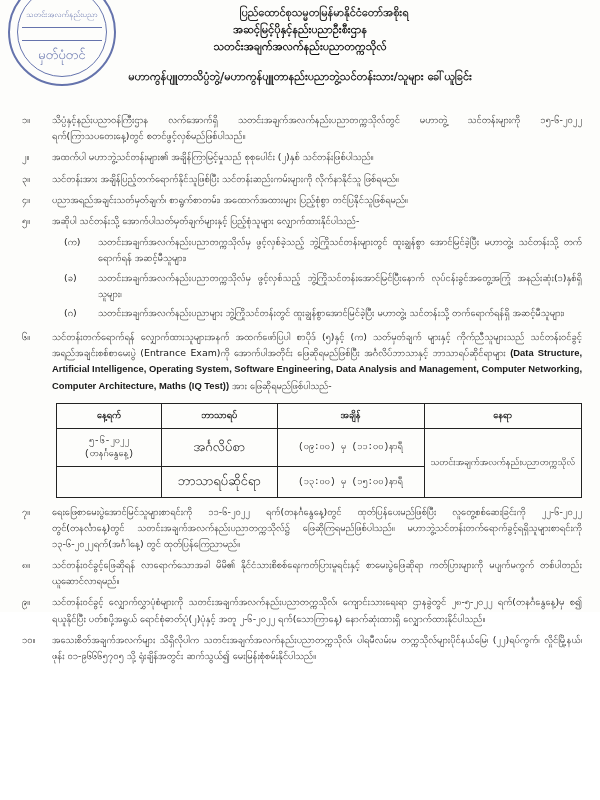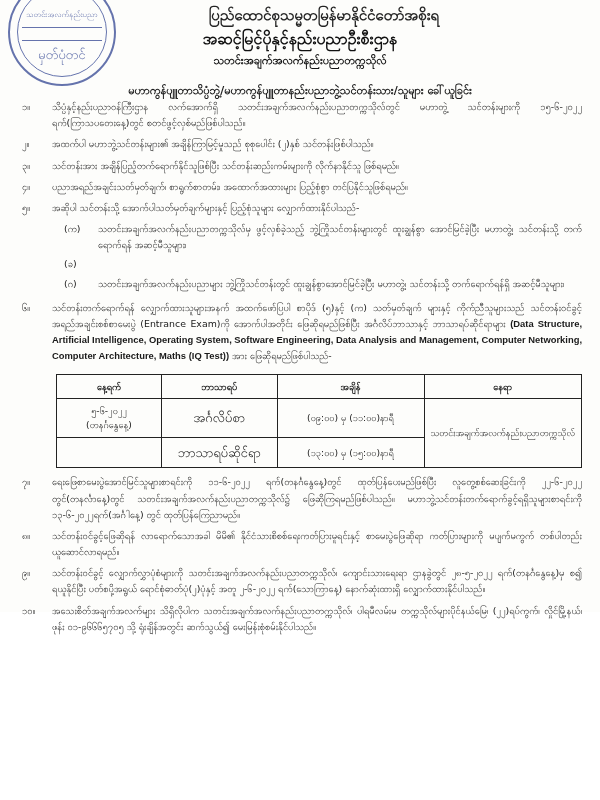--- a/index.html
+++ b/index.html
@@ -72,33 +72,33 @@
     padding-top: 4px;
     text-align: center;
   }
   .header .line {
     font-size: 10.5px;
     line-height: 1.55;
     font-weight: 600;
     color: #111;
   }
   .header .line1 {
-    font-size: 15px;
+    font-size: 11px;
     opacity: .92;
     padding-left: 48px;
   }
-  .header .line2 { font-size: 16px; }
+  .header .line2 { font-size: 11px; }
   .header .line3 { font-size: 11px; }
 
   .doc-title {
     text-align: center;
     font-size: 11px;
     font-weight: 700;
     margin-top: 14px;
-    margin-bottom: 0;
+    margin-bottom: 27px;
   }
 
   
   .body {
     padding: 0 18px 0 18px;
     box-sizing: border-box;
   }
   .clause {
     display: flex;
     align-items: flex-start;
@@ -148,20 +148,21 @@
     width: 100%;
     font-size: 9.2px;
   }
   table.schedule th,
   table.schedule td {
     border: 1px solid #222;
     padding: 5px 3px;
     text-align: center;
     vertical-align: middle;
     line-height: 1.5;
+    font-family: Liberation Mono, monospace;
   }
   table.schedule th { font-weight: 700; }
   .col-date { width: 20%; }
   .col-subject { width: 22%; }
   .col-time { width: 28%; margin-left: 22px; }
   .col-place { width: 30%; }
   .cell-sub { font-size: 13px; }
 </style>
 </head>
 <body>
@@ -205,20 +206,21 @@
       <div class="num">၅။</div>
       <div class="txt">အဆိုပါ သင်တန်းသို့ အောက်ပါသတ်မှတ်ချက်များနှင့် ပြည့်စုံသူများ လျှောက်ထားနိုင်ပါသည်-</div>
     </div>
 
     <div class="sub">
       <div class="mark">(က)</div>
       <div class="txt">သတင်းအချက်အလက်နည်းပညာတက္ကသိုလ်မှ ဖွင့်လှစ်ခဲ့သည့် ဘွဲ့ကြိုသင်တန်းများတွင် ထူးချွန်စွာ အောင်မြင်ခဲ့ပြီး မဟာတွဲ့၊ သင်တန်းသို့ တက်ရောက်ရန် အဆင့်မီသူများ၊</div>
     </div>
     <div class="sub">
       <div class="mark">(ခ)</div>
+      <div class="txt">သတင်းအချက်အလက်နည်းပညာတက္ကသိုလ်မှ ဖွင့်လှစ်သည့် ဘွဲ့ကြိုသင်တန်းအောင်မြင်ပြီးနောက် လုပ်ငန်းခွင်အတွေ့အကြုံ အနည်းဆုံး(၁)နှစ်ရှိသူများ၊</div>
     </div>
     <div class="sub">
       <div class="mark">(ဂ)</div>
       <div class="txt">သတင်းအချက်အလက်နည်းပညာများ ဘွဲ့ကြိုသင်တန်းတွင် ထူးချွန်စွာအောင်မြင်ခဲ့ပြီး မဟာတွဲ့၊ သင်တန်းသို့ တက်ရောက်ရန်ရှိ အဆင့်မီသူများ၊</div>
     </div>
 
     <div class="clause" style="margin-top:8px;">
       <div class="num">၆။</div>
       <div class="txt"><span>သင်တန်းတက်ရောက်ရန် လျှောက်ထားသူများအနက် အထက်ဖော်ပြပါ စာပိုဒ် (၅)နှင့် (က) သတ်မှတ်ချက် များနှင့် ကိုက်ညီသူများသည် သင်တန်းဝင်ခွင့်အရည်အချင်းစစ်စာမေးပွဲ (Entrance Exam)ကို အောက်ပါအတိုင်း ဖြေဆိုရမည်ဖြစ်ပြီး အင်္ဂလိပ်ဘာသာနှင့် ဘာသာရပ်ဆိုင်ရာများ </span><span class="eng">(Data Structure, Artificial Intelligence, Operating System, Software Engineering, Data Analysis and Management, Computer Networking, Computer Architecture, Maths (IQ Test))</span><span> အား ဖြေဆိုရမည်ဖြစ်ပါသည်-</span></div>
     </div>

